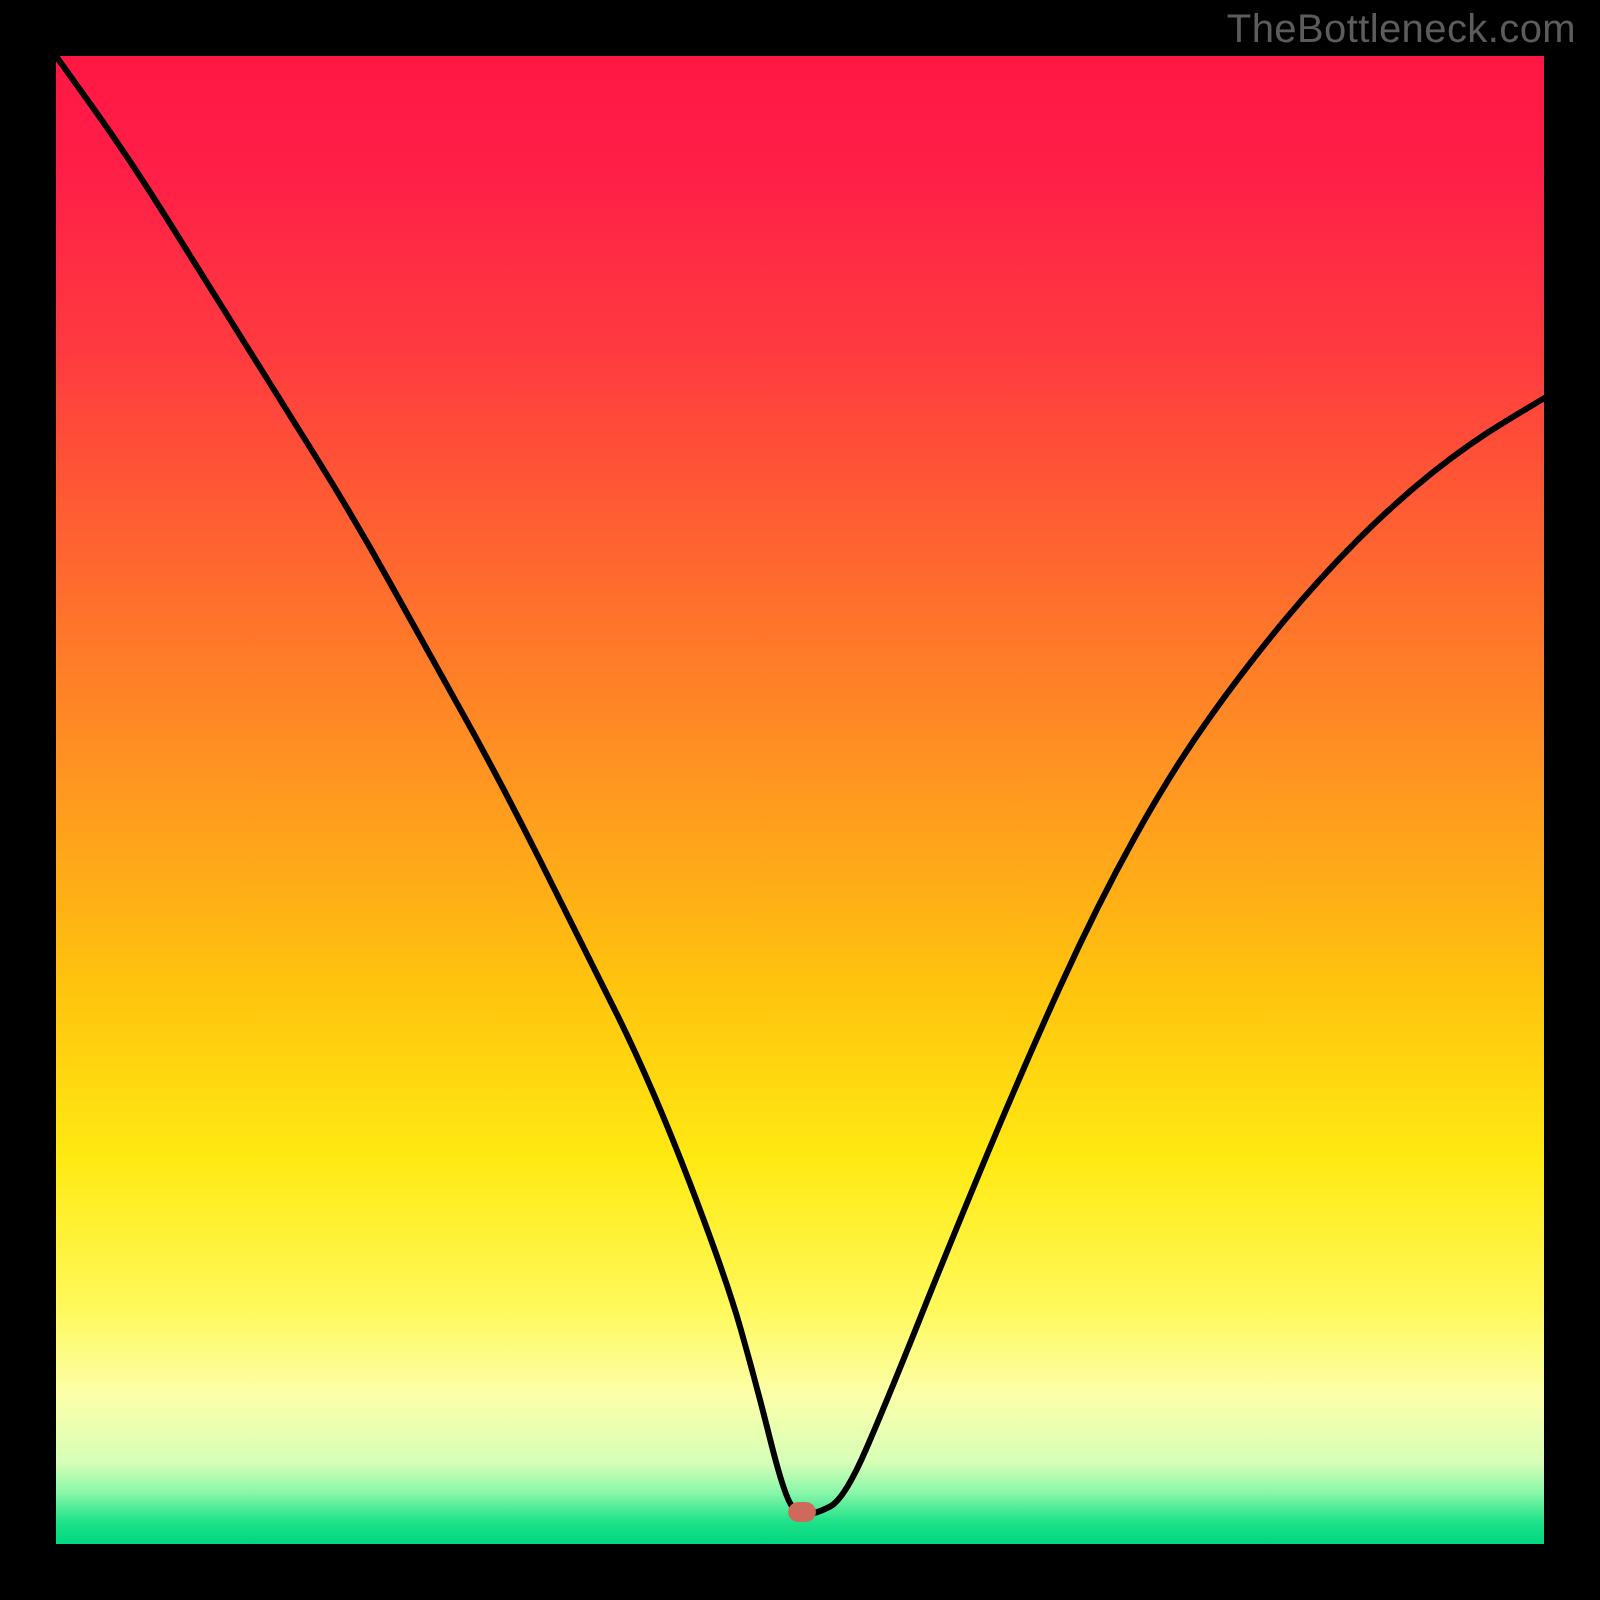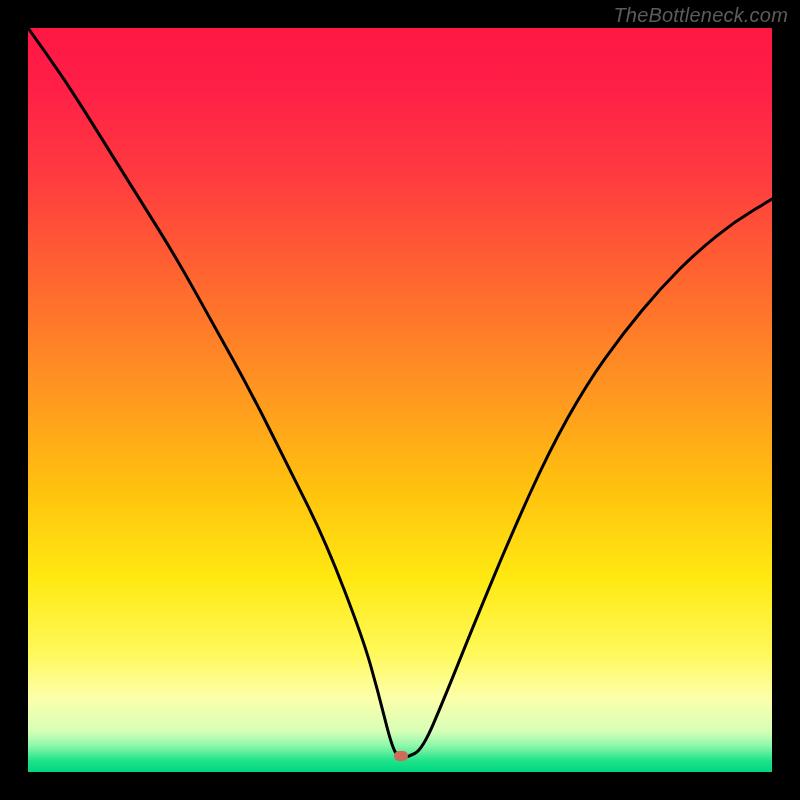--- a/index.html
+++ b/index.html
@@ -9,21 +9,20 @@
     height: 800px;
     background: #000000;
     font-family: Arial, Helvetica, sans-serif;
     overflow: hidden;
   }
   .frame {
     position: relative;
     width: 800px;
     height: 800px;
     background: #000000;
-    font-style: italic;
   }
   .plot {
     position: absolute;
     left: 28px;
     top: 28px;
     width: 744px;
     height: 744px;
     
   }
   .gradient {

